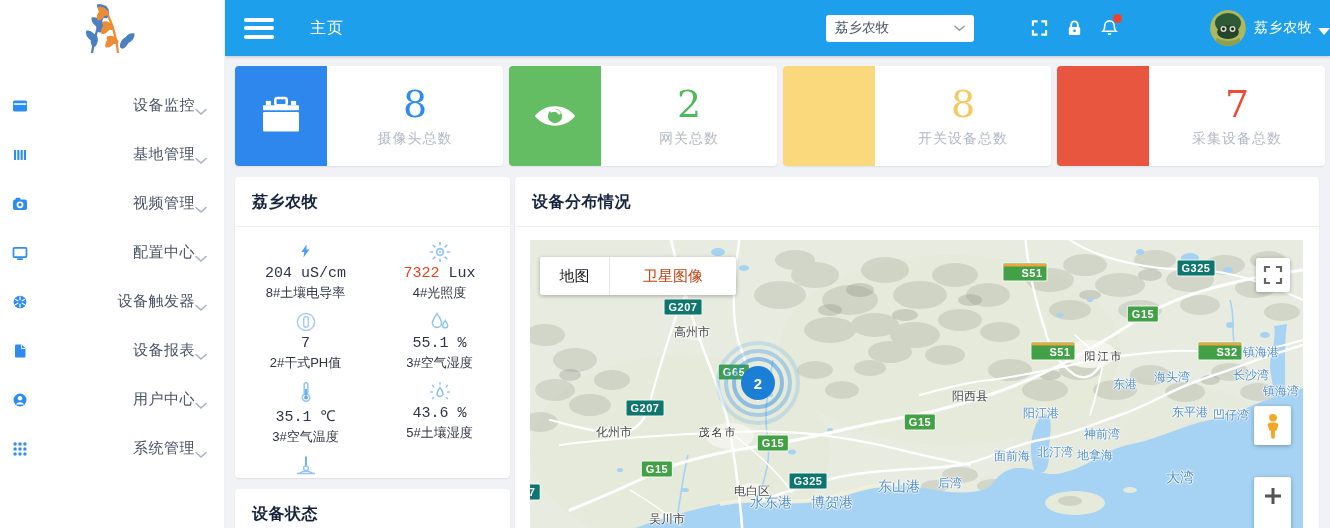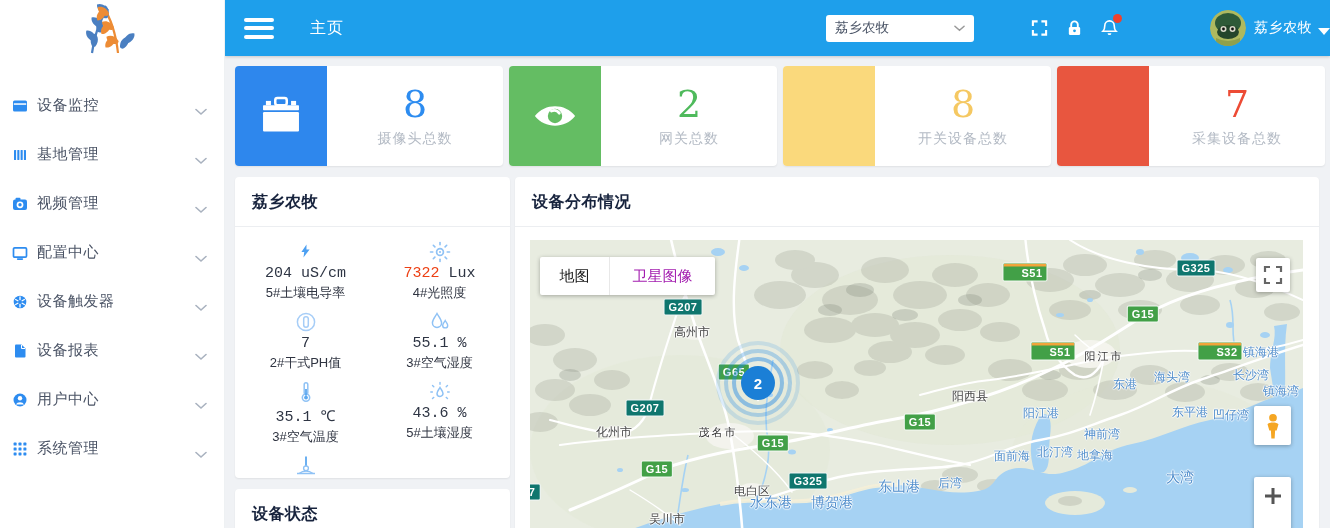--- a/index.html
+++ b/index.html
@@ -4,21 +4,21 @@
 <style>
   * { box-sizing: border-box; margin: 0; padding: 0; }
   html,body { width:1330px; height:528px; overflow:hidden; }
   body { font-family:"Liberation Sans","DejaVu Sans",sans-serif; background:#F0F2F5; position:relative; }
   .stage { position:absolute; left:0; top:0; width:1330px; height:528px; overflow:hidden; }
 
   
   .sidebar { position:absolute; left:0; top:0; width:225px; height:528px; background:#fff; border-right:1px solid #EEF1F3; z-index:6; }
   .logo { position:absolute; left:58px; top:1px; width:96px; height:54px; }
   .side-nav { position:absolute; top:81px; left:0; width:225px; }
-  .side-item { height:49px; display:flex; align-items:center; padding:0 18px 0 12px; cursor:pointer; }
+  .side-item { height:49px; display:flex; align-items:center; padding:0 18px 0 12px; cursor:pointer;text-align:right; }
   .side-icon { width:17px; height:17px; margin-right:8px; display:flex; align-items:center; }
   .side-icon svg { width:16px; height:16px; }
   .side-label { font-size:15px; color:#4A5365; flex:1; letter-spacing:.5px; }
   .side-chev { width:12px; height:8px; color:#A9B2BF; }
 
   
   .topbar { position:absolute; left:225px; top:0; width:1105px; height:56px; background:#1E9FEB; display:flex; align-items:center; box-shadow:0 1px 3px rgba(0,0,0,.18); z-index:5; }
   .burger { margin-left:19px; width:30px; cursor:pointer; }
   .burger span { display:block; width:30px; height:4px; background:#fff; border-radius:2px; margin:4.5px 0; }
   .page-title { margin-left:36px; font-size:16px; color:#fff; letter-spacing:1px; }
@@ -65,21 +65,21 @@
   .rb.green { background:#42A047; }
   .rb.s { background:#42A047; box-shadow:inset 0 3px 0 #F2A43A; padding-top:2px;padding-left:18px; }
   .city { position:absolute; transform:translate(-50%,-50%); font-size:12px; color:#474747; white-space:nowrap; text-shadow:-1px 0 1px #fff,1px 0 1px #fff,0 -1px 1px #fff,0 1px 1px #fff; }
   .city.l { font-size:11px; color:#333; letter-spacing:2px; }
   .water { position:absolute; transform:translate(-50%,-50%); color:#4E8CCB; white-space:nowrap; text-shadow:-1px 0 1px #fff,1px 0 1px #fff,0 -1px 1px #fff,0 1px 1px #fff; }
   .water.s { font-size:12px; } .water.m { font-size:14px; }
 
   .map-type { position:absolute; left:10px; top:17px; height:38px; background:#fff; border-radius:2px; box-shadow:0 1px 4px rgba(0,0,0,.3); display:flex; z-index:4; }
   .mt-cell { display:flex; align-items:center; justify-content:center; font-size:15px; cursor:pointer; }
   .mt-cell.a { width:69px; color:#151515; }
-  .mt-cell.b { width:106px; color:#a21caf; border-left:1px solid #E8E8E8; }
+  .mt-cell.b { width:127px; color:#c2410c; border-left:1px solid #E8E8E8; }
 
   .cluster { position:absolute; left:228px; top:143px; width:34px; height:34px; margin:-17px 0 0 -17px; border-radius:50%; background:#1B7FD6; color:#fff; font-size:15px; font-weight:bold; display:flex; align-items:center; justify-content:center; z-index:3; cursor:pointer; }
   .ring { position:absolute; left:228px; top:143px; border-radius:50%; transform:translate(-50%,-50%); z-index:2; pointer-events:none; }
   .r1 { width:52px; height:52px; border:4px solid rgba(30,136,229,.45); }
   .r2 { width:68px; height:68px; border:4px solid rgba(30,136,229,.30); }
   .r3 { width:84px; height:84px; border:4px solid rgba(30,136,229,.16); }
 
   .map-btn { position:absolute; background:#fff; border-radius:2px; box-shadow:0 1px 4px rgba(0,0,0,.3); display:flex; align-items:center; justify-content:center; cursor:pointer; z-index:4; }
   .btn-fs { right:13px; top:18px; width:34px; height:34px; }
   .btn-peg { right:12px; top:166px; width:37px; height:39px; }
@@ -335,21 +335,21 @@
       </div>
 
     <section class="panel farm-panel">
       <h3>荔乡农牧</h3>
       <div class="sensors" id="sensor-grid">
           <div class="sensor">
        <span class="si"><svg viewBox="0 0 22 22" width="15" height="20">
                 <path d="M12.5,1.5 L5,12.5 h4.2 L8,20.5 L17,8.7 h-4.6 Z" fill="#4DA0F2"></path>
               </svg></span>
        <span class="sv"><b class="">204</b> uS/cm</span>
-       <span class="sl">5#土壤电导率</span>
+       <span class="sl">8#土壤电导率</span>
      </div>
           <div class="sensor">
        <span class="si"><svg viewBox="0 0 22 22" width="22" height="22">
                 <circle cx="11" cy="11" r="3.4" fill="none" stroke="#8FC2F5" stroke-width="1.7"></circle>
                 <circle cx="11" cy="11" r="1.1" fill="#8FC2F5"></circle>
                 <g stroke="#8FC2F5" stroke-width="1.6" stroke-linecap="round">
                   <path d="M11,1.5 V3.8"></path>
                   <path d="M11,18.2 V20.5"></path>
                   <path d="M1.5,11 H3.8"></path>
                   <path d="M18.2,11 H20.5"></path>

